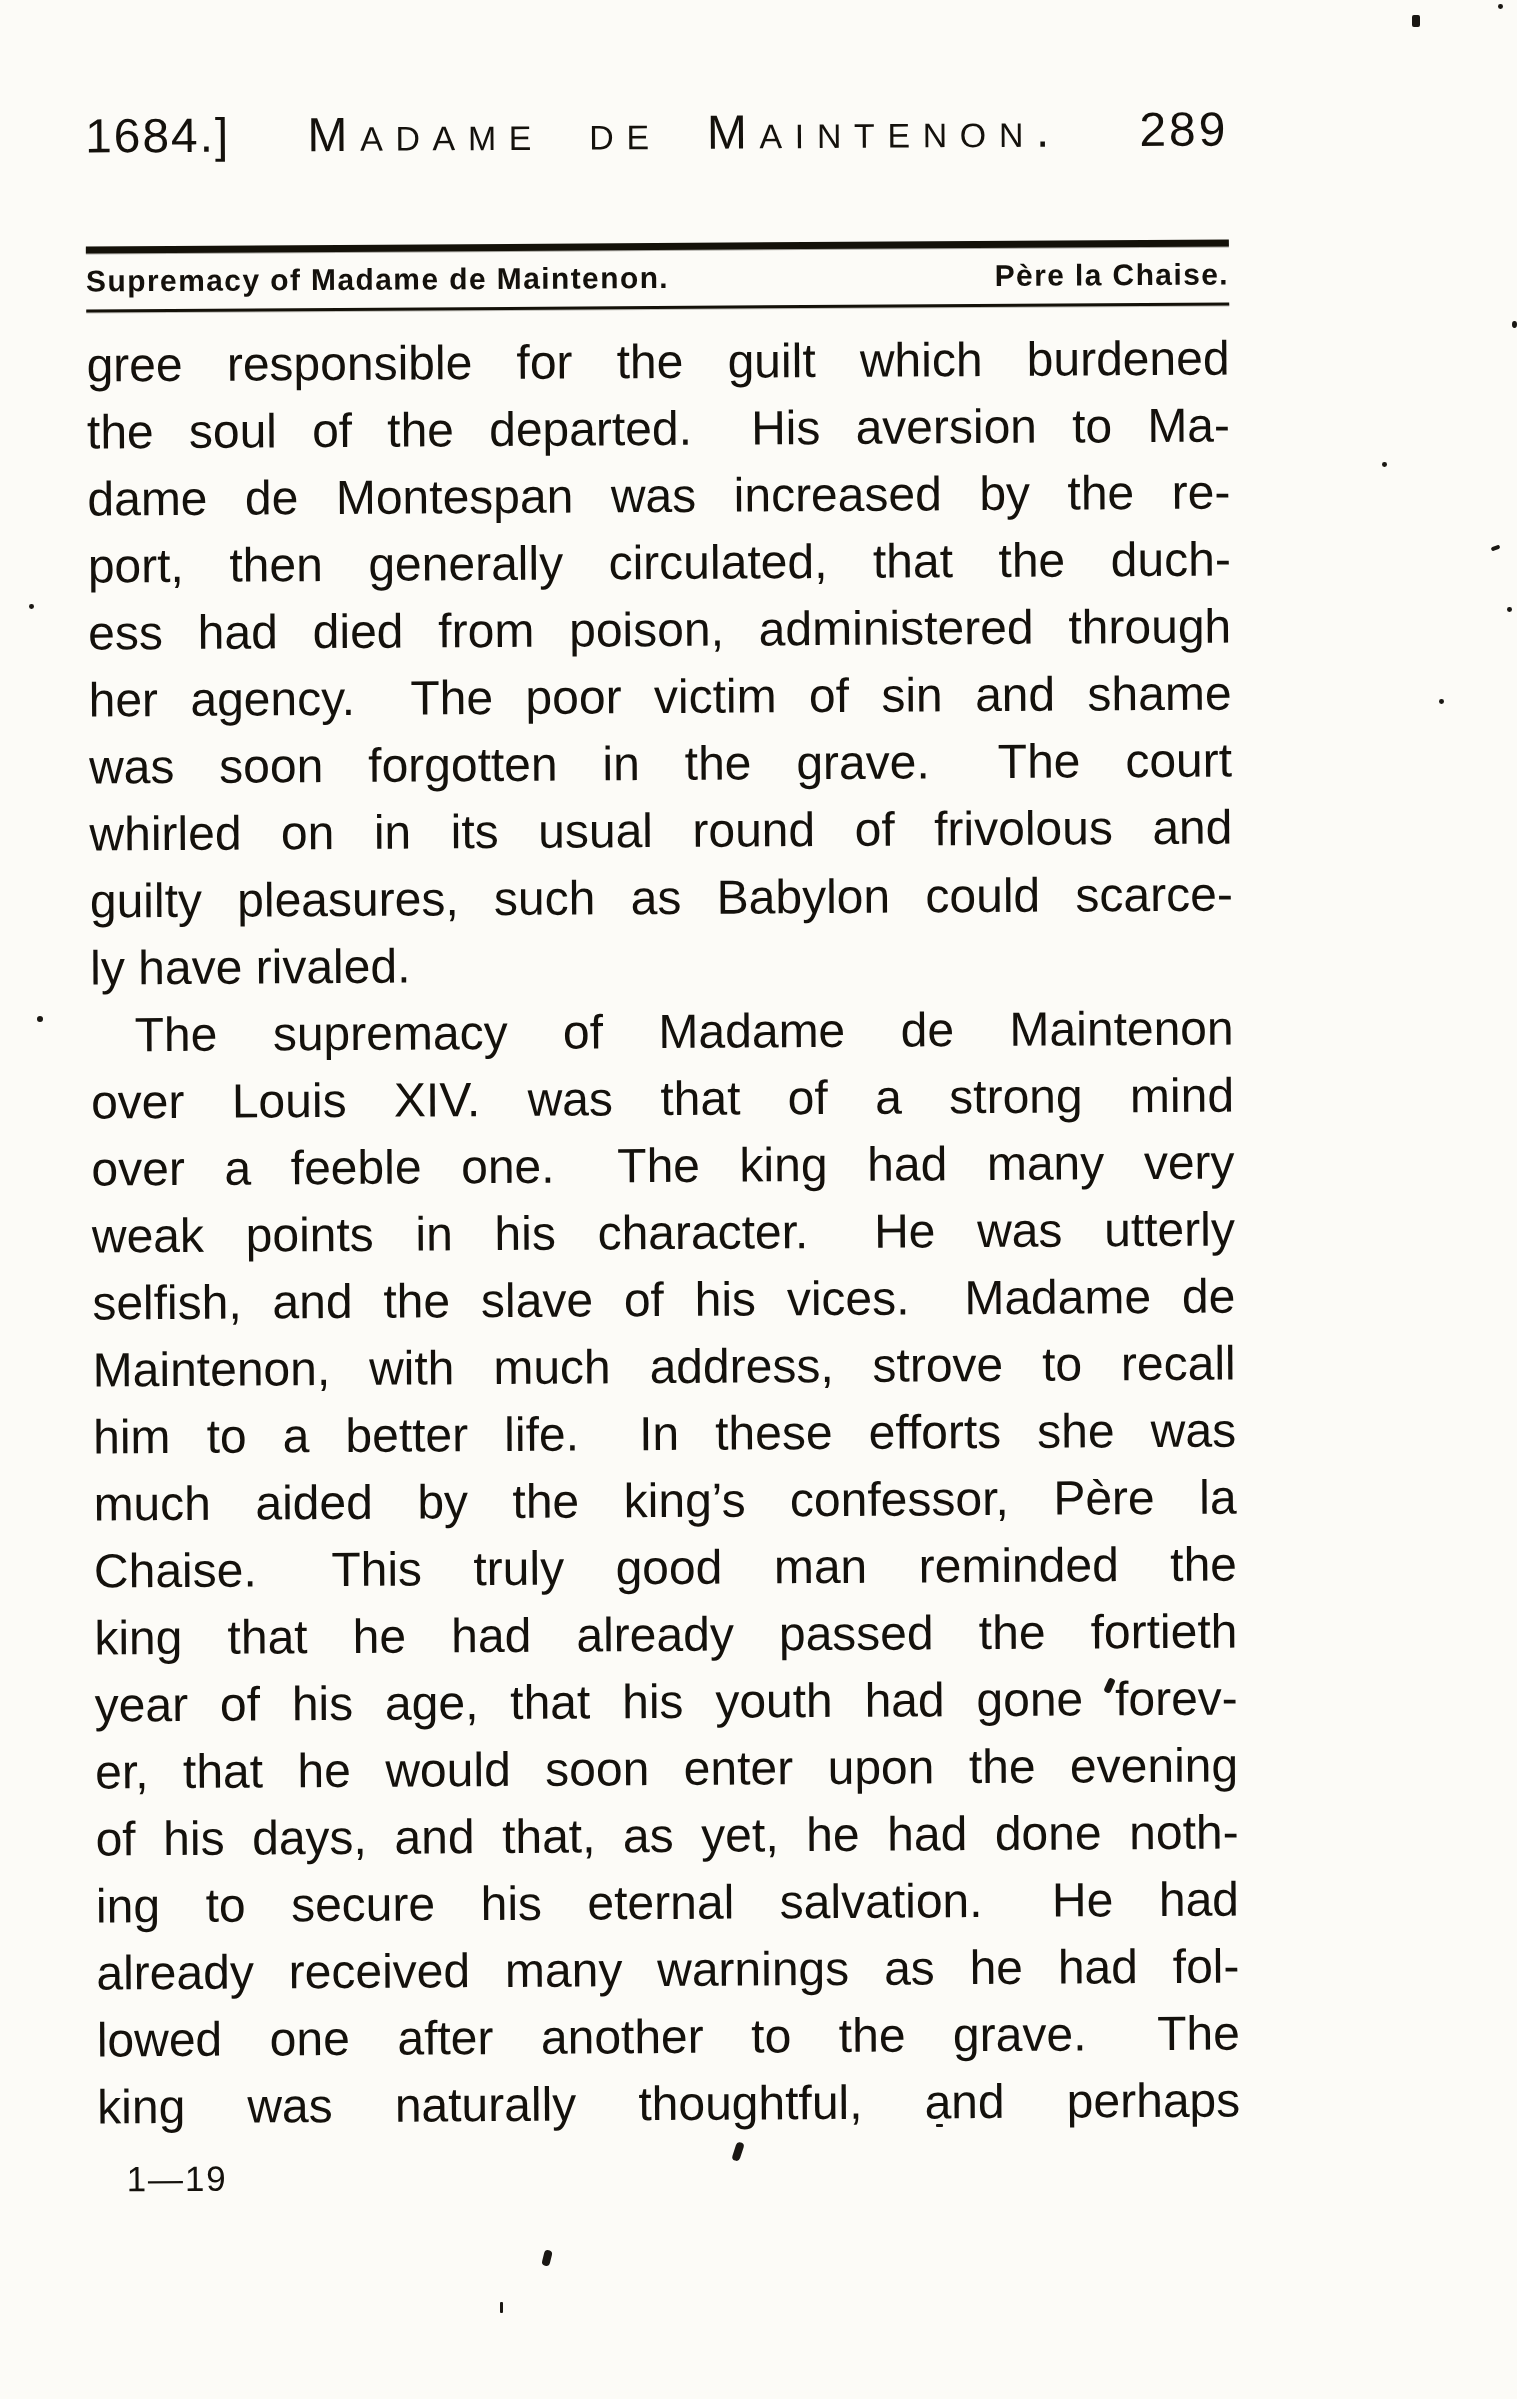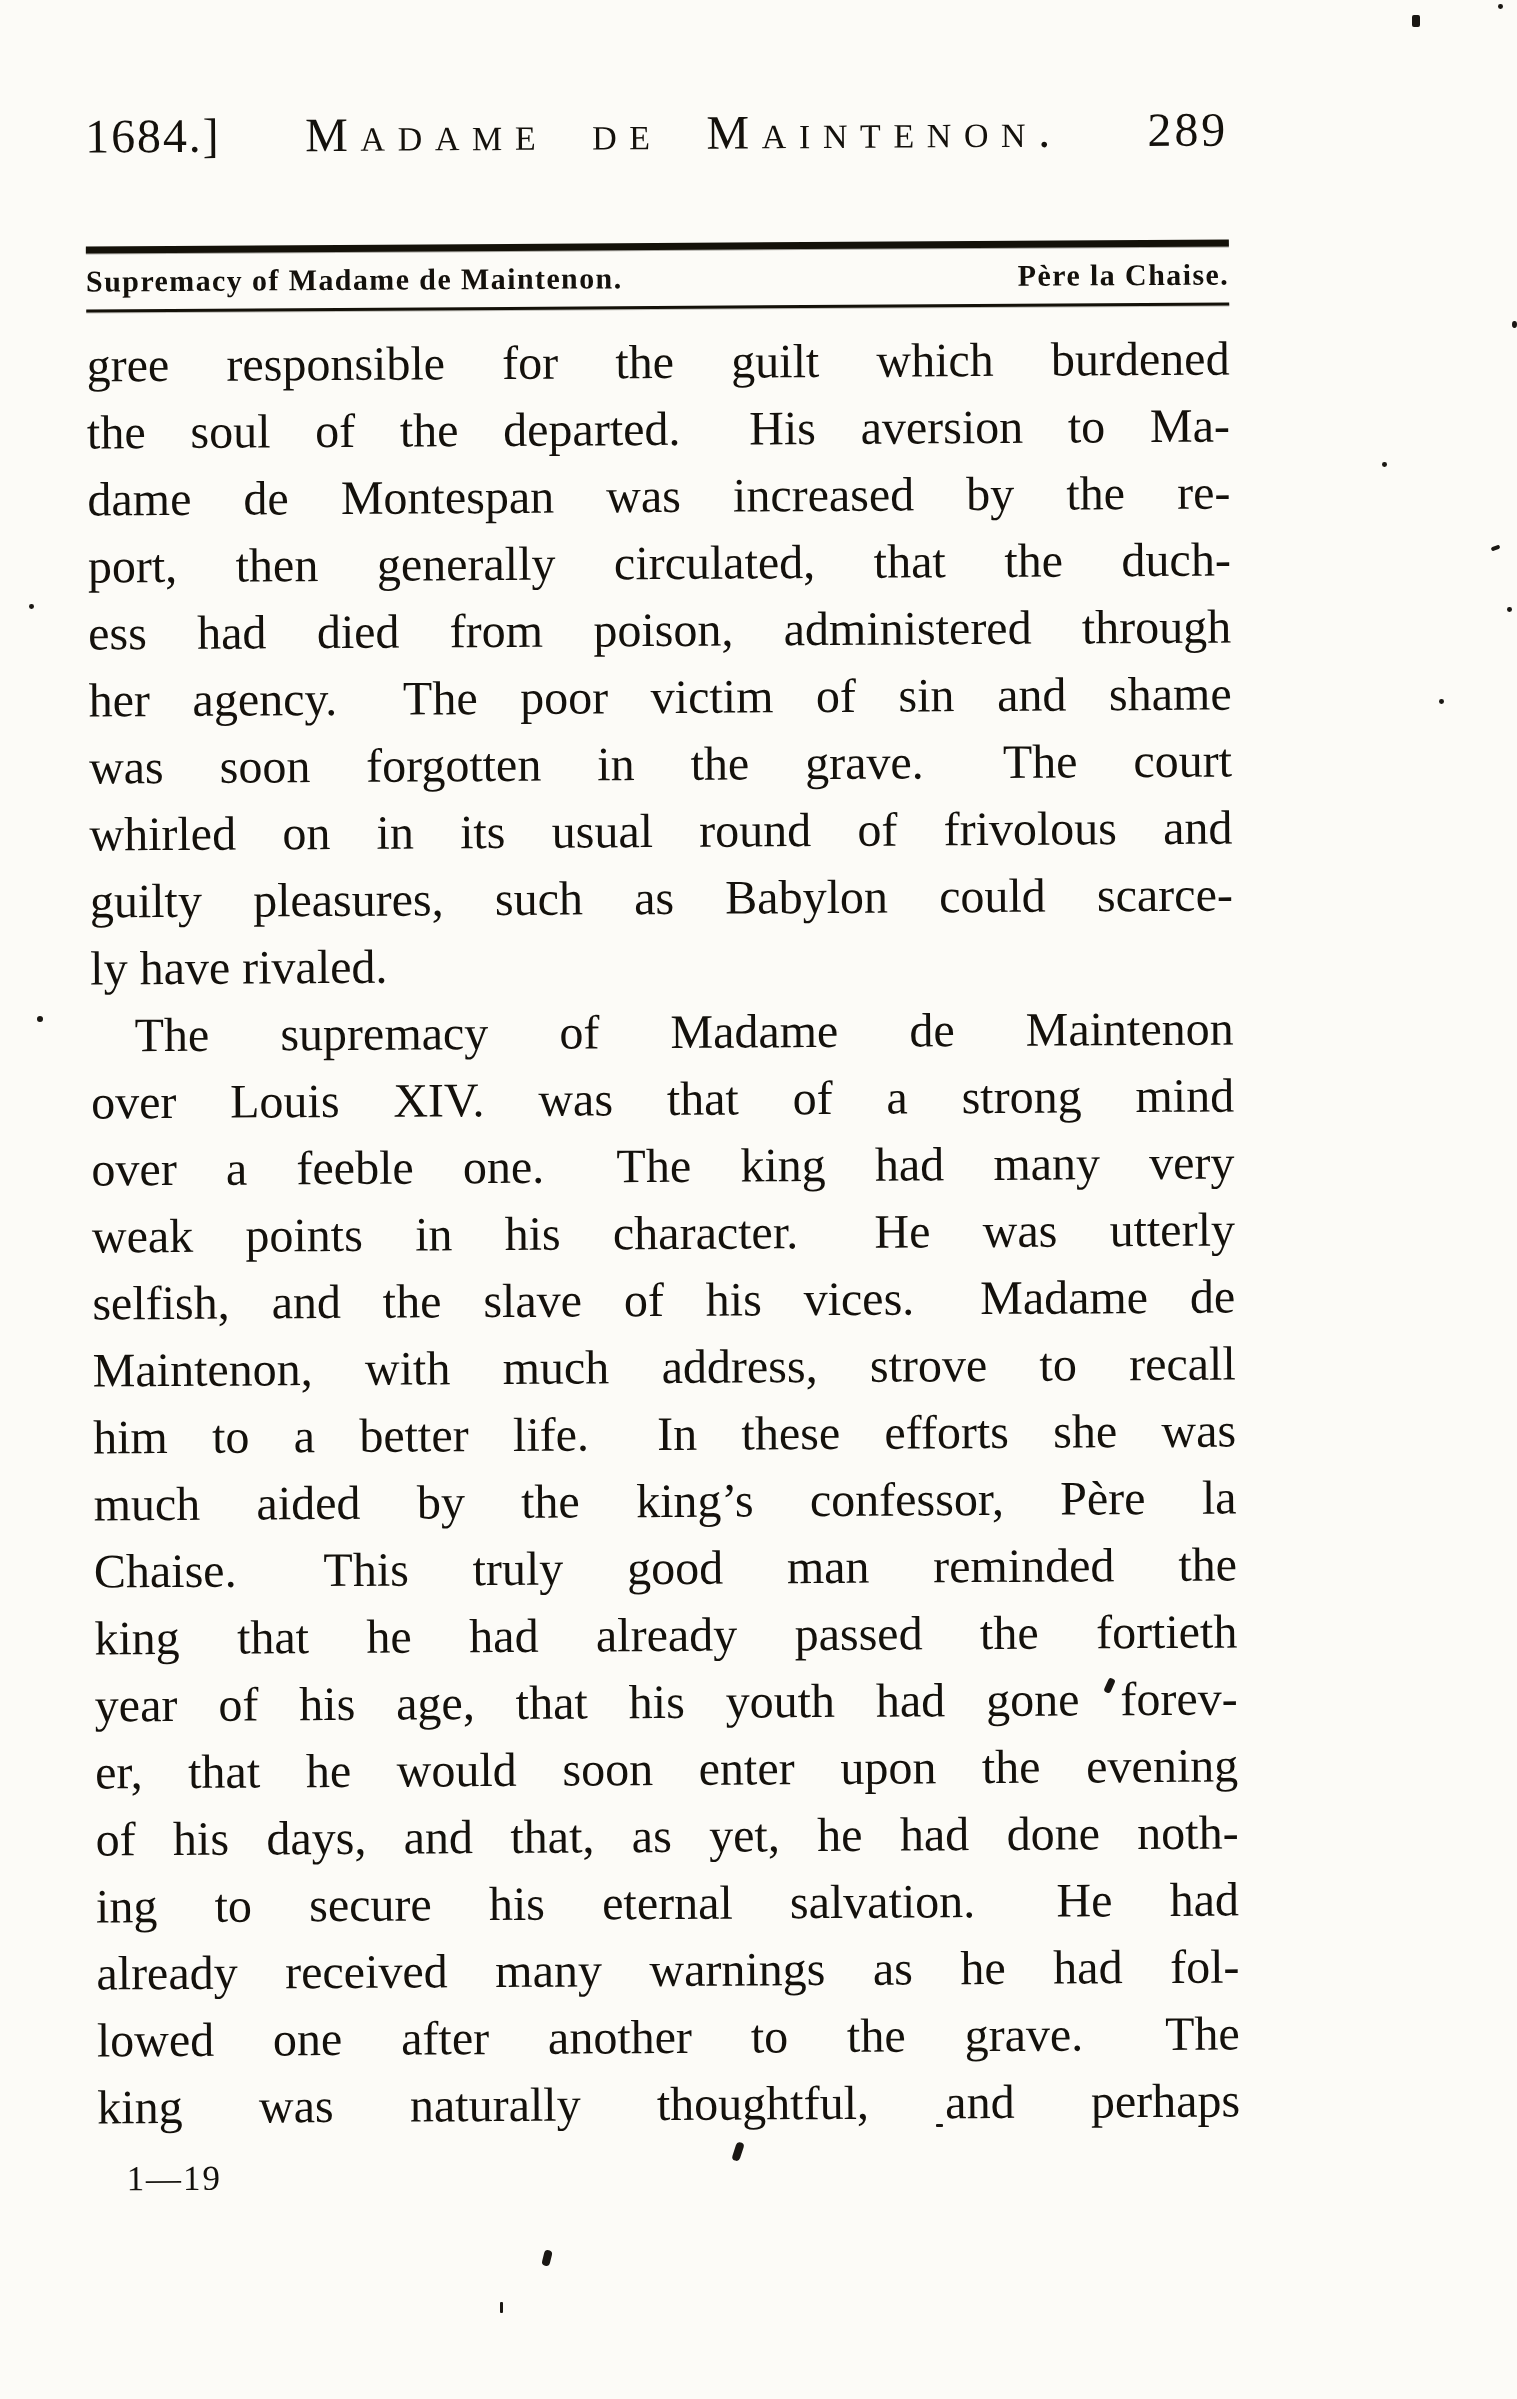--- a/index.html
+++ b/index.html
@@ -6,21 +6,21 @@
     margin: 0;
     padding: 0;
     background: #e8e6e0;
   }
   .page {
     position: relative;
     width: 1518px;
     height: 2399px;
     background: #fcfbf7;
     overflow: hidden;
-    font-family: Liberation Serif, serif;
+    font-family: Liberation Sans, sans-serif;
     color: #14110c;
   }
   .content {
     position: absolute;
     left: 85px;
     top: 106px;
     width: 1143px;
     transform: rotate(-0.35deg);
     transform-origin: 50% 0;
   }

